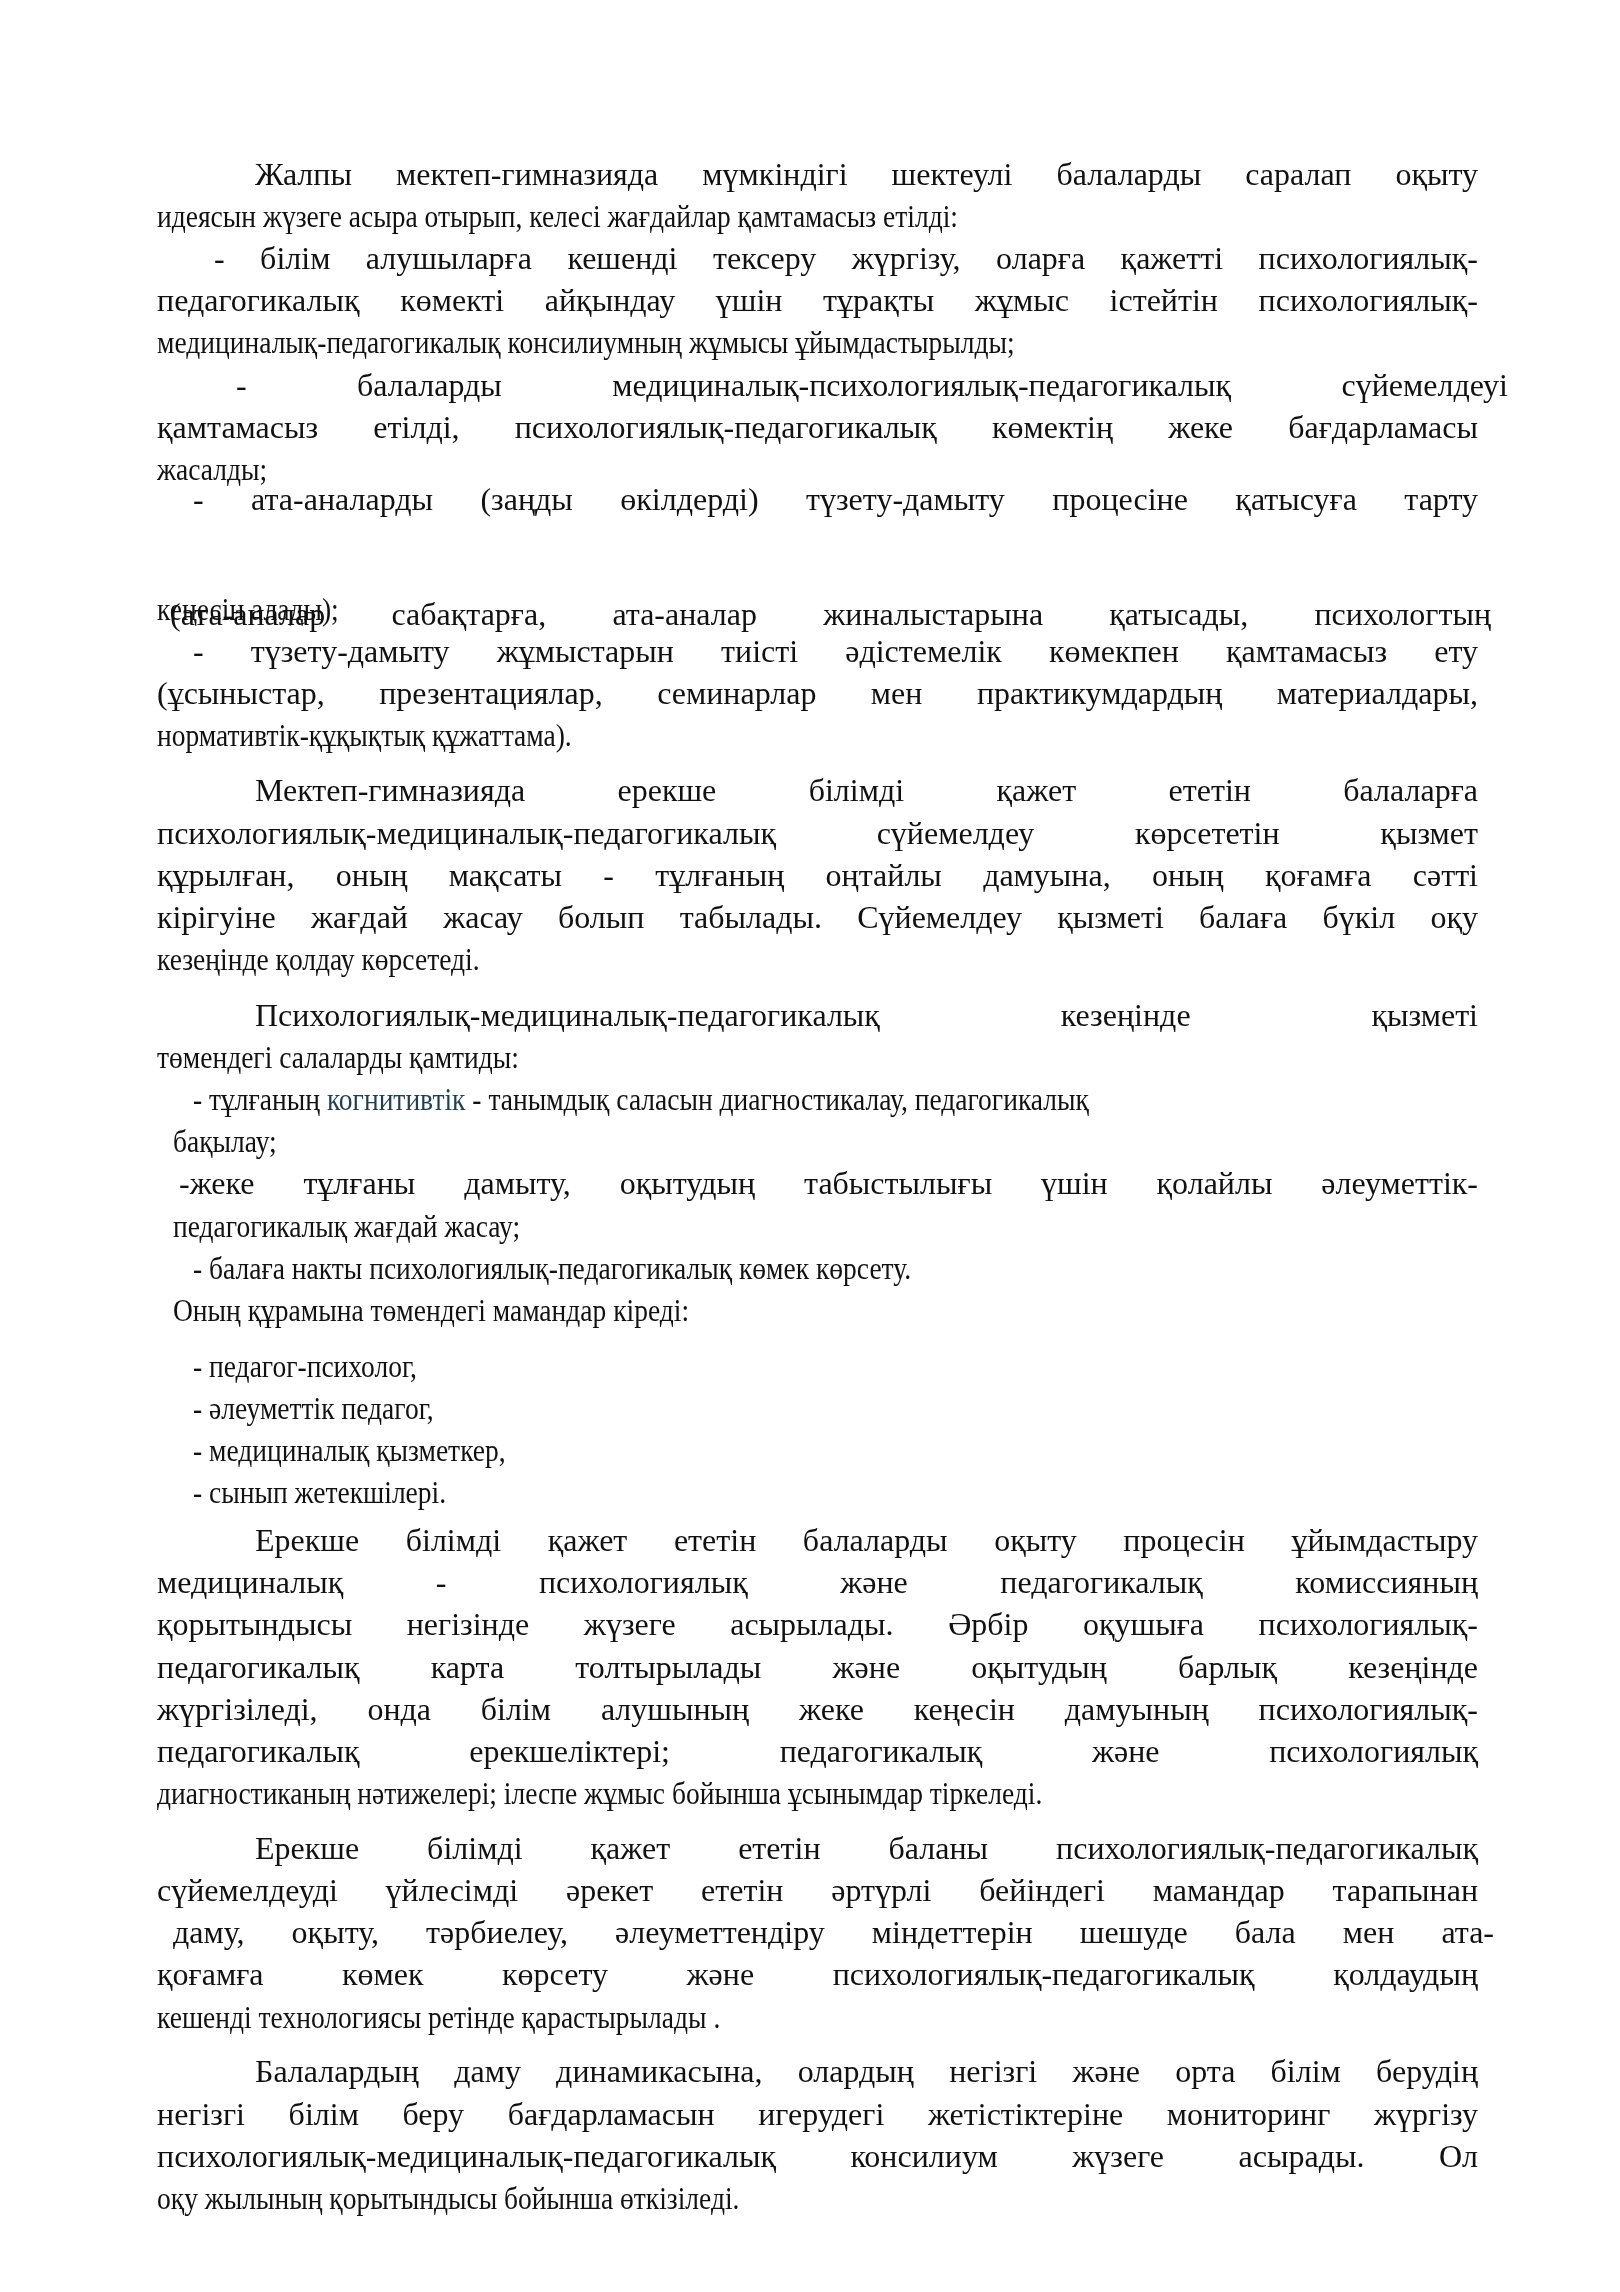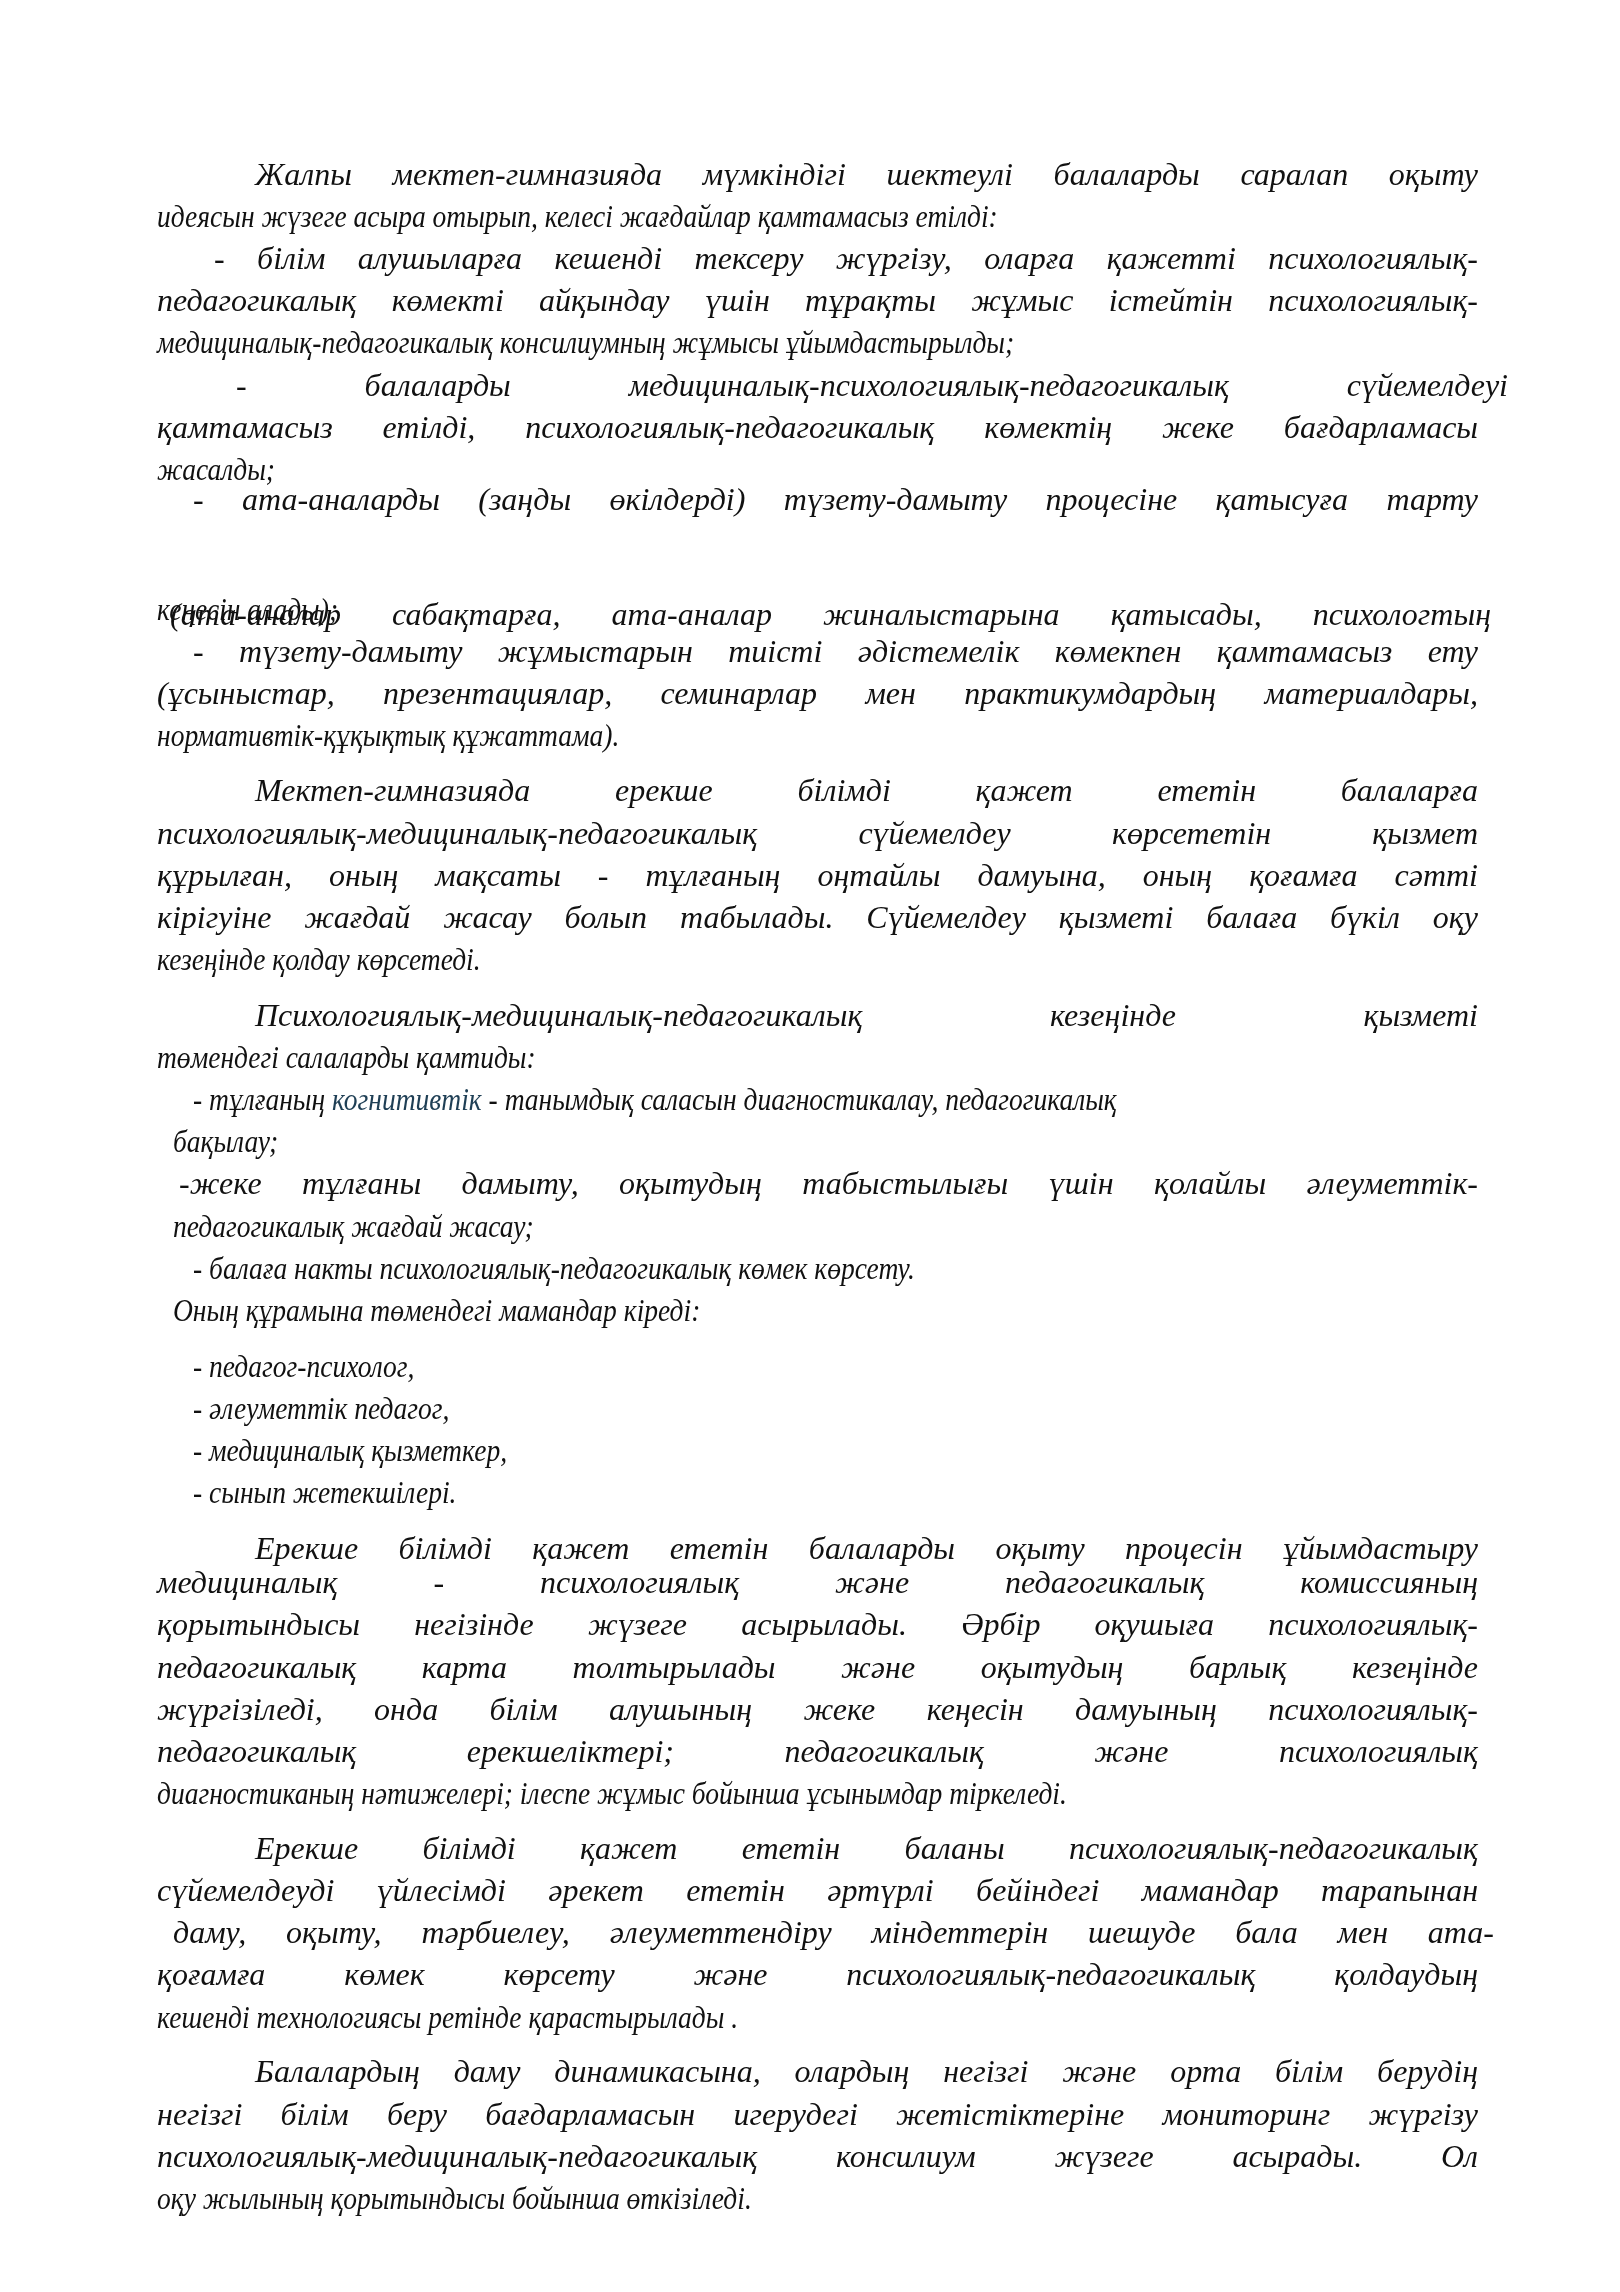--- a/index.html
+++ b/index.html
@@ -1,17 +1,17 @@
 <!DOCTYPE html>
 <html><head>
   <meta charset="utf-8">
   <style>
     html, body { margin: 0; padding: 0; background: #ffffff; }
     body { width: 1620px; height: 2293px; position: relative; overflow: hidden; }
-    .page { position: absolute; left: 0; top: 0; width: 1620px; height: 2293px; background: #fff; font-style: italic; }
+    .page { position: absolute; left: 0; top: 0; width: 1620px; height: 2293px; background: #fff; }
     .ln {
       position: absolute;
       font-family: "Liberation Serif", serif;
       font-size: 32px;
       line-height: 39px;
       color: #111;
       white-space: nowrap;
       transform-origin: left top;
     }
     .j { text-align: justify; text-align-last: justify; white-space: normal; }
@@ -45,21 +45,21 @@
       <div class="ln" style="left: 157px; top: 1038px; transform: scaleX(0.86);">төмендегі салаларды қамтиды:</div>
       <div class="ln" style="left: 173px; top: 1122px; transform: scaleX(0.86);">бақылау;</div>
       <div class="ln j" style="left: 179px; top: 1164px; width: 1299px; height: 39px; overflow: visible;">-жеке тұлғаны дамыту, оқытудың табыстылығы үшін қолайлы әлеуметтік-</div>
       <div class="ln" style="left: 173px; top: 1207px; transform: scaleX(0.86);">педагогикалық жағдай жасау;</div>
       <div class="ln" style="left: 193px; top: 1249px; transform: scaleX(0.86);">- балаға накты психологиялық-педагогикалық көмек көрсету.</div>
       <div class="ln" style="left: 173px; top: 1291px; transform: scaleX(0.86);">Оның құрамына төмендегі мамандар кіреді:</div>
       <div class="ln" style="left: 193px; top: 1347px; transform: scaleX(0.86);">- педагог-психолог,</div>
       <div class="ln" style="left: 193px; top: 1389px; transform: scaleX(0.86);">- әлеуметтік педагог,</div>
       <div class="ln" style="left: 193px; top: 1431px; transform: scaleX(0.86);">- медициналық қызметкер,</div>
       <div class="ln" style="left: 193px; top: 1473px; transform: scaleX(0.86);">- сынып жетекшілері.</div>
-      <div class="ln j" style="left: 255px; top: 1521px; width: 1223px; height: 39px; overflow: visible; margin-top: 8px;">Ерекше білімді қажет ететін балаларды оқыту процесін ұйымдастыру</div>
+      <div class="ln j" style="left: 255px; top: 1521px; width: 1223px; height: 39px; overflow: visible;">Ерекше білімді қажет ететін балаларды оқыту процесін ұйымдастыру</div>
       <div class="ln j" style="left: 157px; top: 1563px; width: 1321px; height: 39px; overflow: visible;">медициналық  -  психологиялық  және  педагогикалық  комиссияның</div>
       <div class="ln j" style="left: 157px; top: 1605px; width: 1321px; height: 39px; overflow: visible;">қорытындысы негізінде жүзеге асырылады. Әрбір оқушыға психологиялық-</div>
       <div class="ln j" style="left: 157px; top: 1648px; width: 1321px; height: 39px; overflow: visible;">педагогикалық карта толтырылады және оқытудың барлық кезеңінде</div>
       <div class="ln j" style="left: 157px; top: 1690px; width: 1321px; height: 39px; overflow: visible;">жүргізіледі, онда білім алушының жеке кеңесін дамуының психологиялық-</div>
       <div class="ln j" style="left: 157px; top: 1732px; width: 1321px; height: 39px; overflow: visible;">педагогикалық  ерекшеліктері;  педагогикалық  және  психологиялық</div>
       <div class="ln" style="left: 157px; top: 1774px; transform: scaleX(0.86);">диагностиканың нәтижелері; ілеспе жұмыс бойынша ұсынымдар тіркеледі.</div>
       <div class="ln j" style="left: 255px; top: 1829px; width: 1223px; height: 39px; overflow: visible;">Ерекше білімді қажет ететін баланы психологиялық-педагогикалық</div>
       <div class="ln j" style="left: 157px; top: 1871px; width: 1321px; height: 39px; overflow: visible;">сүйемелдеуді үйлесімді әрекет ететін әртүрлі бейіндегі мамандар тарапынан</div>
       <div class="ln j" style="left: 157px; top: 1913px; width: 1321px; height: 39px; overflow: visible; margin-left: 16px;">даму, оқыту, тәрбиелеу, әлеуметтендіру міндеттерін шешуде бала мен ата-</div>
       <div class="ln j" style="left: 157px; top: 1955px; width: 1321px; height: 39px; overflow: visible;">қоғамға көмек көрсету және психологиялық-педагогикалық қолдаудың</div>

